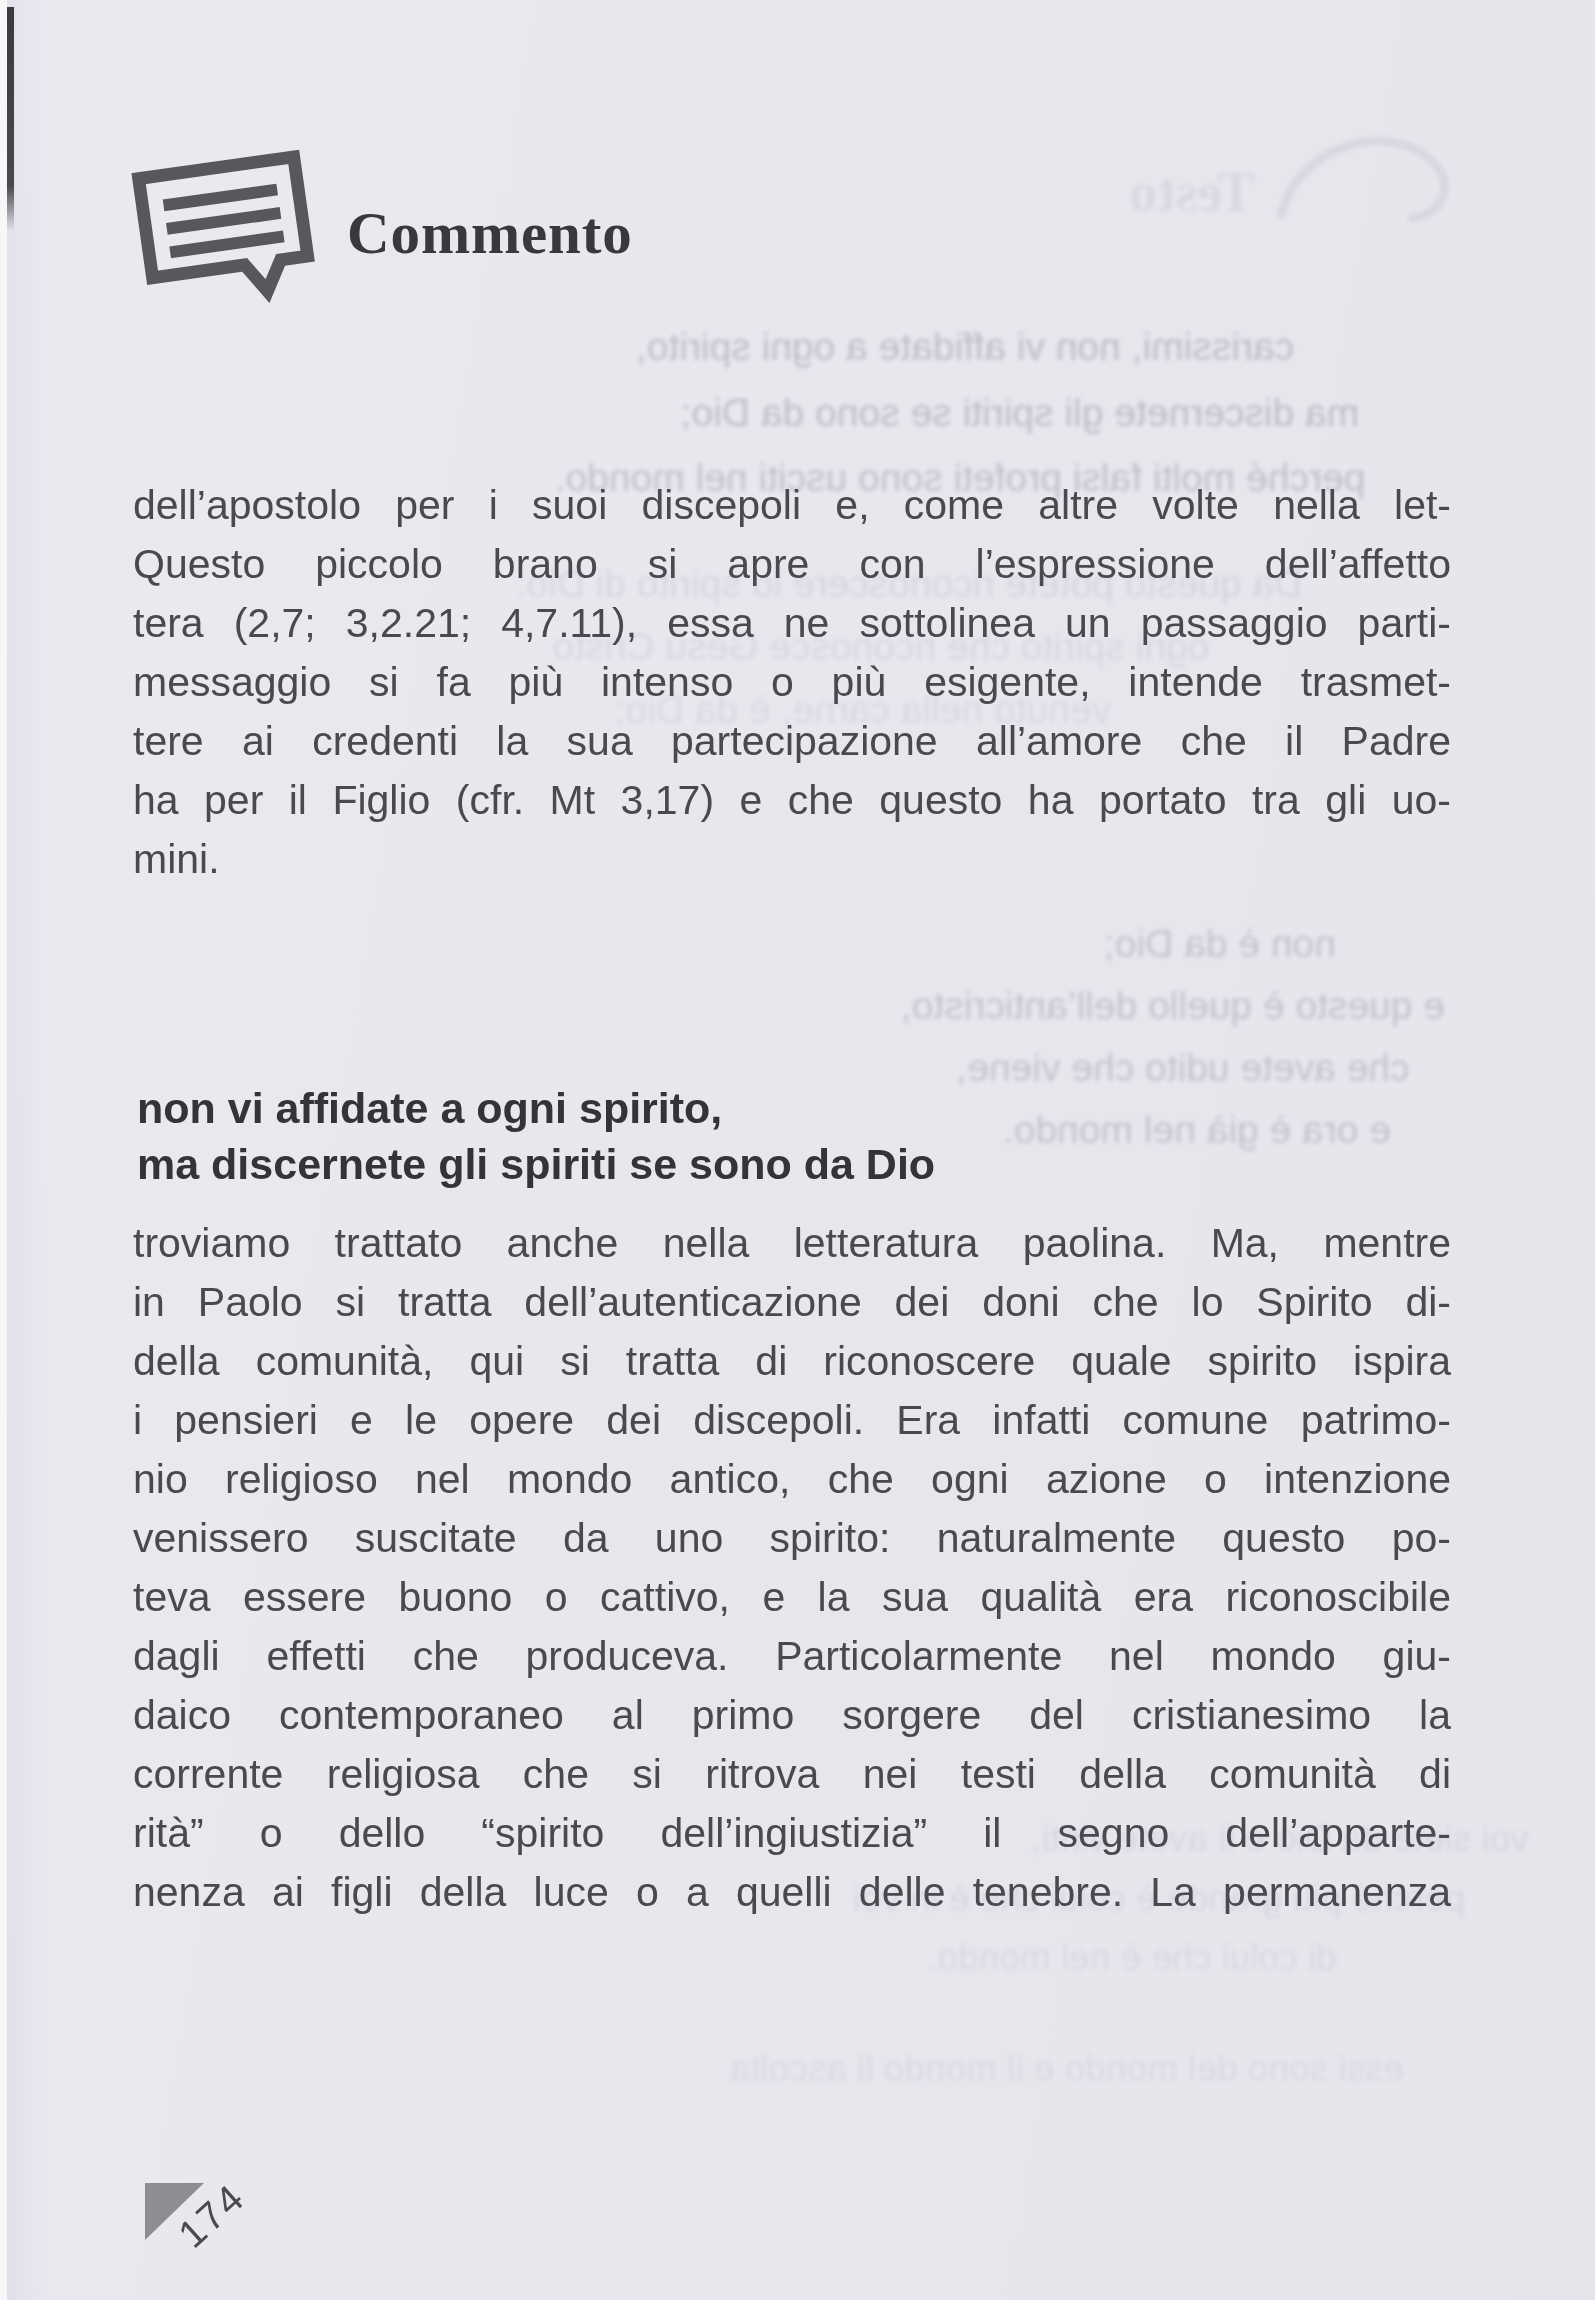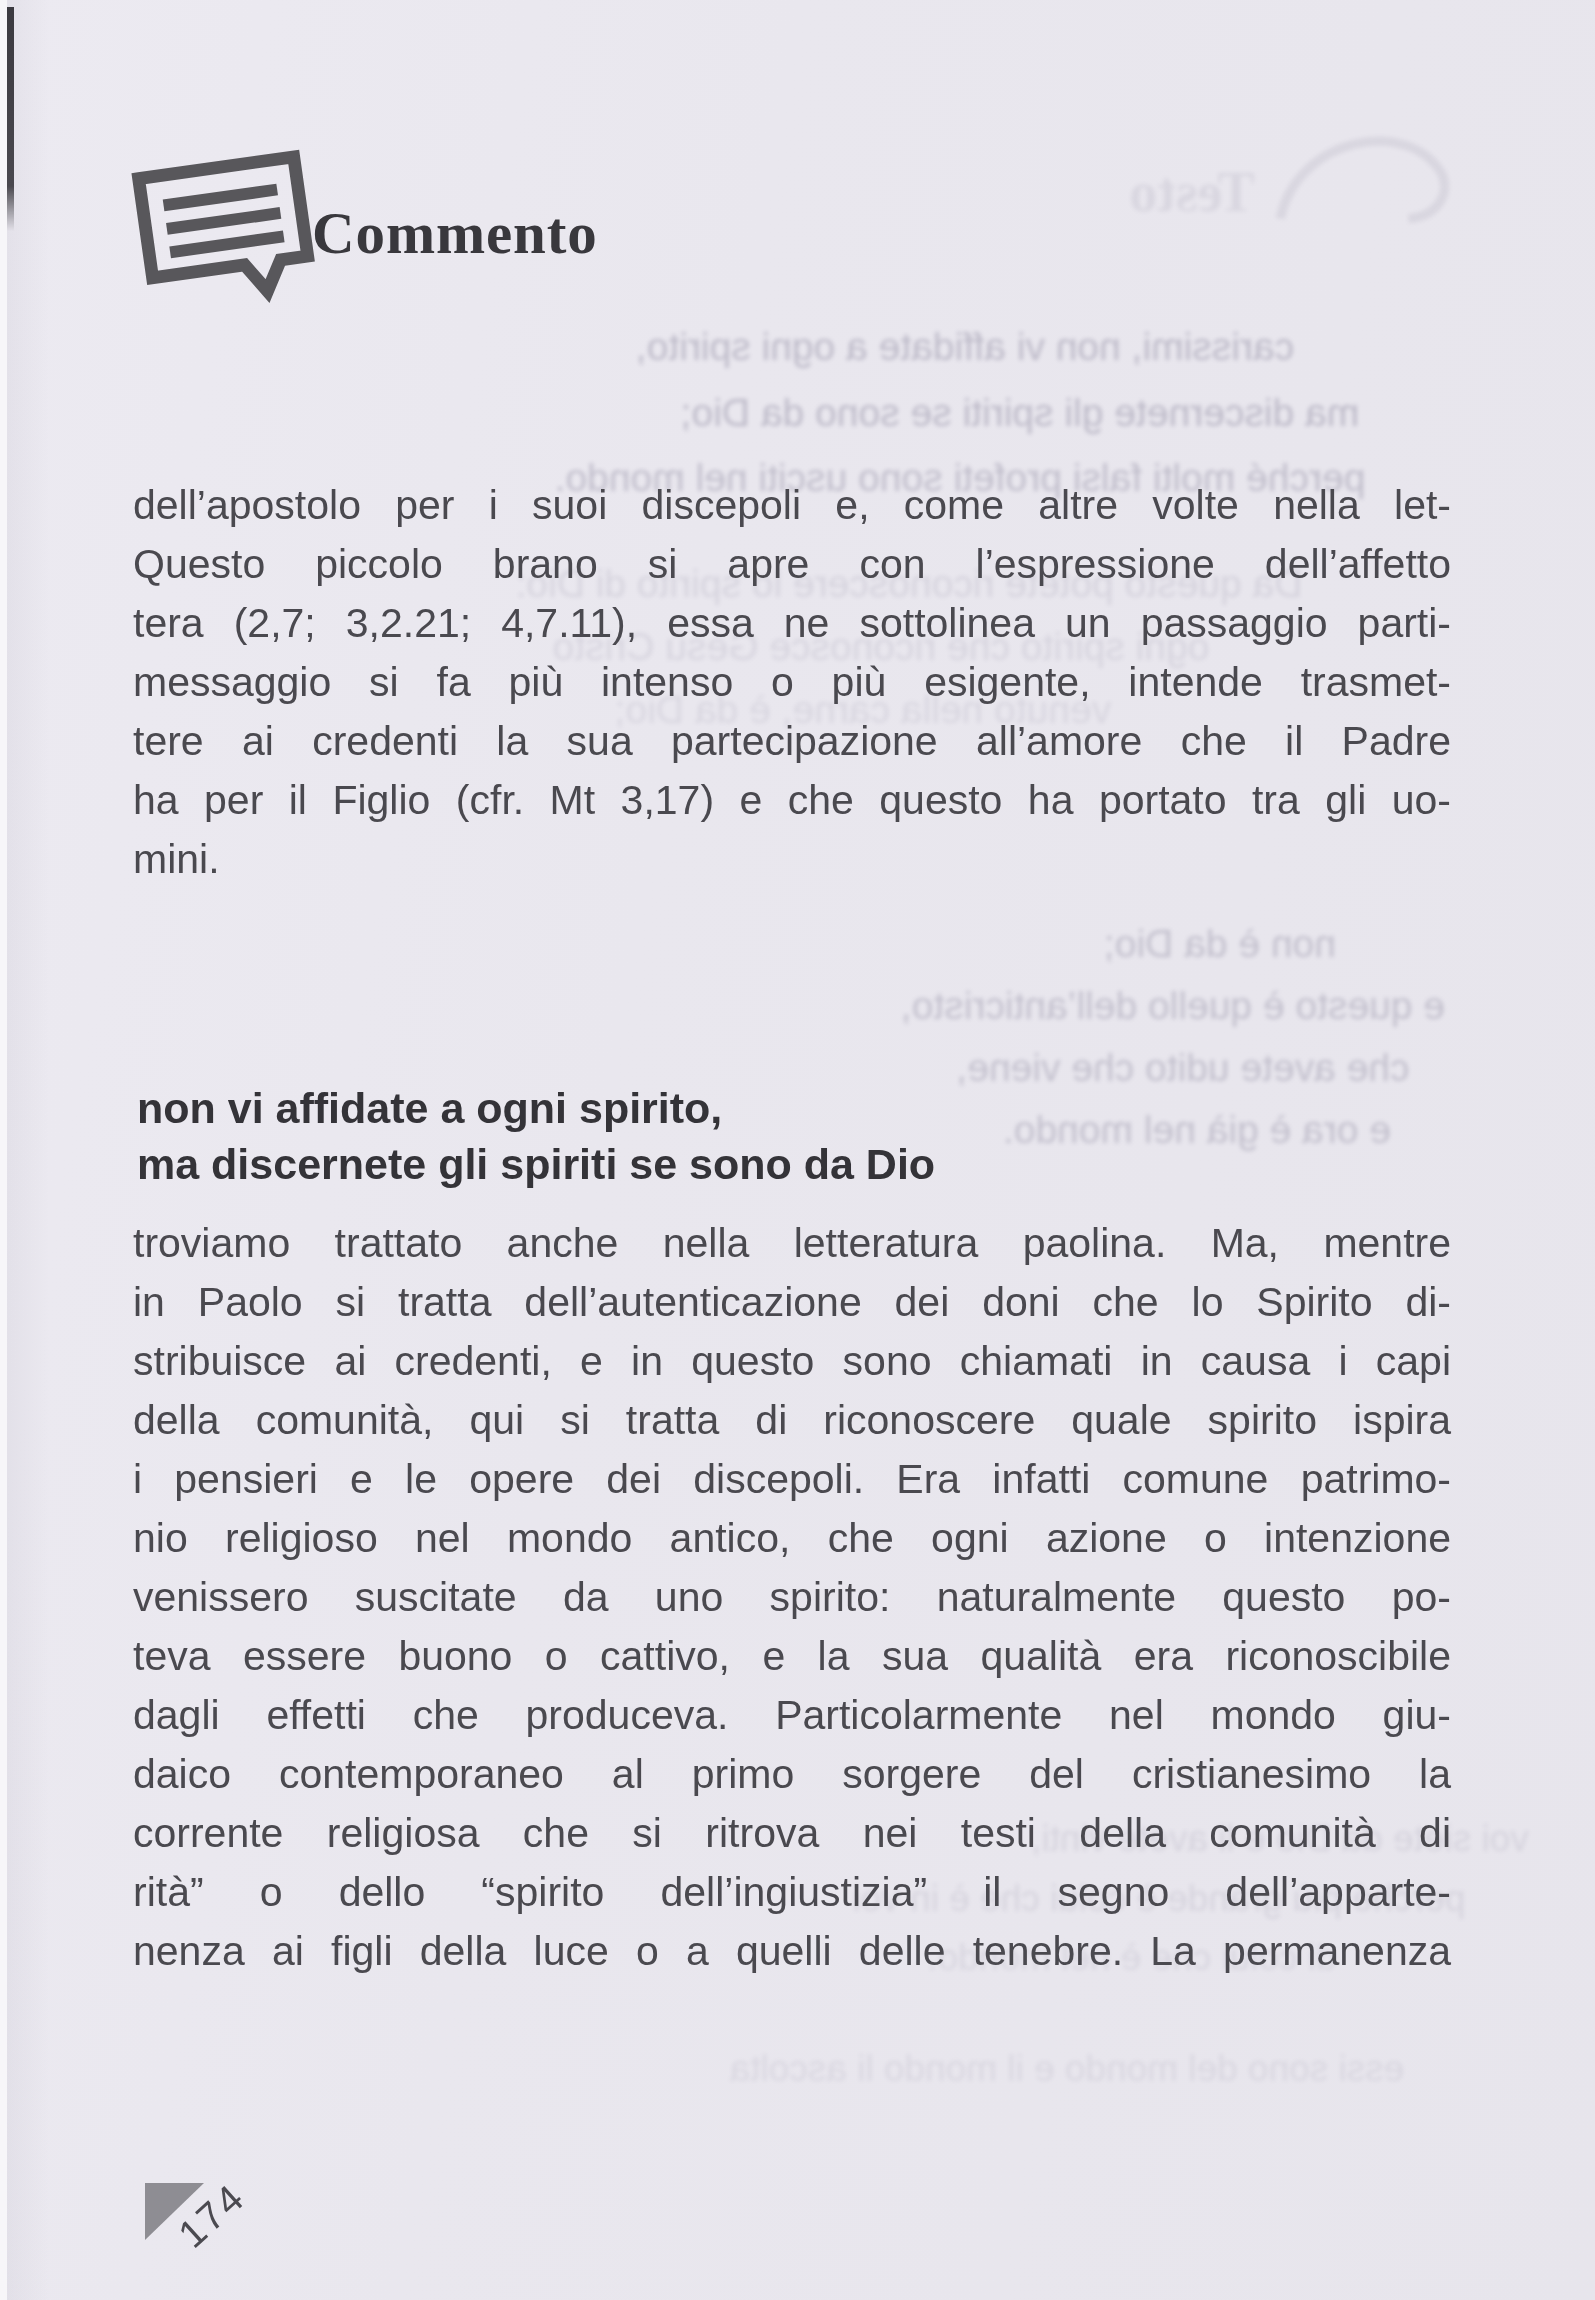--- a/index.html
+++ b/index.html
@@ -23,21 +23,21 @@
   .ghost-layer { position:absolute; inset:0; pointer-events:none; }
   .ghost-line {
     position:absolute; white-space:nowrap;
     color:#585372; filter:blur(1.9px);
     transform:translateX(-50%) scaleX(-1);
   }
   .ghost-swoosh { position:absolute; left:1269px; top:109px; opacity:.10; filter:blur(1.9px); }
 
   
   .commento-header { position:absolute; left:139px; top:150px; height:167px;
-                     display:flex; align-items:center; }
+                     display:flex; align-items:center; gap:35px; }
   .bubble-icon { transform:rotate(-8deg); }
   .page-title { font-family:"Liberation Serif", serif; font-weight:700;
                 font-size:59px; color:#39383d; letter-spacing:0.9px; }
 
   
   .verse-heading { position:absolute; left:137px; top:403px; width:1317px;
                    font-size:43px; font-weight:700; color:#363539; }
   .para { position:absolute; left:133px; width:1318px; font-size:41px; }
   .para .line { height:59px; line-height:59px; text-align:justify; text-align-last:justify;
                 white-space:normal; }
@@ -108,21 +108,20 @@
     </div>
 
   <h3 class="block-heading">
       <div class="line">non vi affidate a ogni spirito,</div>
       <div class="line">ma discernete gli spiriti se sono da Dio</div>
     </h3>
 
   <div class="para" id="para2">
       <div class="line">troviamo trattato anche nella letteratura paolina. Ma, mentre</div>
       <div class="line">in Paolo si tratta dell’autenticazione dei doni che lo Spirito di-</div>
-      <div class="line">stribuisce ai credenti, e in questo sono chiamati in causa i capi</div>
       <div class="line">della comunità, qui si tratta di riconoscere quale spirito ispira</div>
       <div class="line">i pensieri e le opere dei discepoli. Era infatti comune patrimo-</div>
       <div class="line">nio religioso nel mondo antico, che ogni azione o intenzione</div>
       <div class="line">venissero suscitate da uno spirito: naturalmente questo po-</div>
       <div class="line">teva essere buono o cattivo, e la sua qualità era riconoscibile</div>
       <div class="line">dagli effetti che produceva. Particolarmente nel mondo giu-</div>
       <div class="line">daico contemporaneo al primo sorgere del cristianesimo la</div>
       <div class="line">corrente religiosa che si ritrova nei testi della comunità di</div>
       <div class="line">rità” o dello “spirito dell’ingiustizia” il segno dell’apparte-</div>
       <div class="line">nenza ai figli della luce o a quelli delle tenebre. La permanenza</div>

